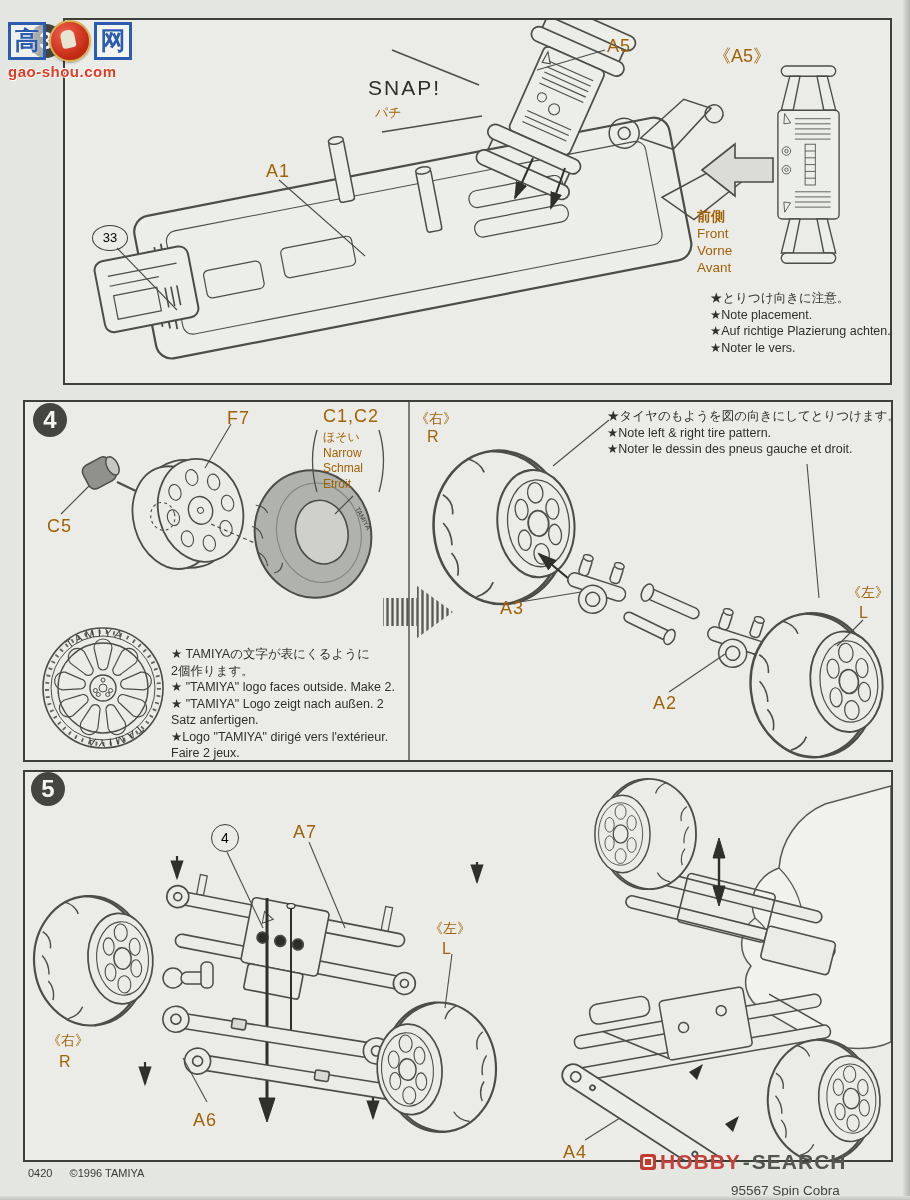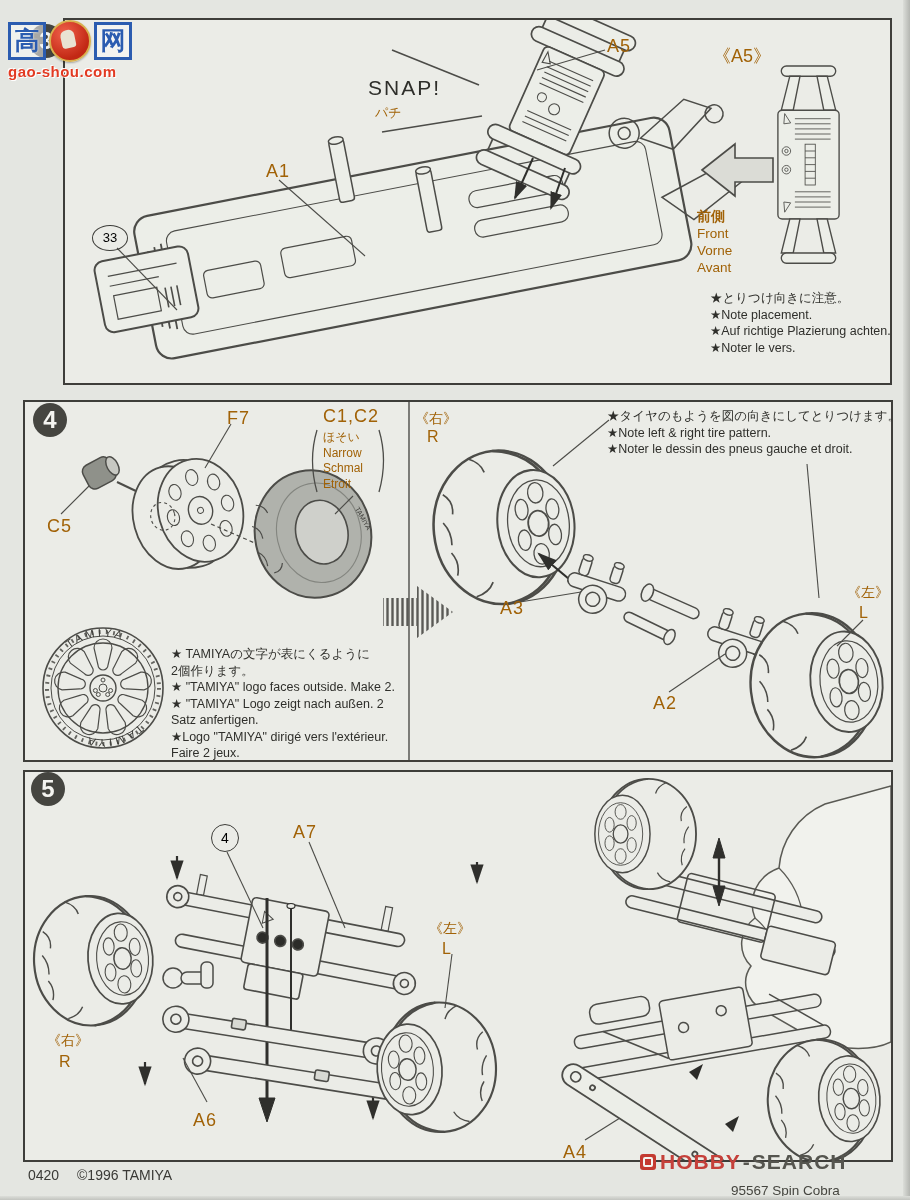--- a/index.html
+++ b/index.html
@@ -33,21 +33,21 @@
         font-weight:bold;font-size:25px;line-height:30px;text-align:center;
         background:rgba(250,250,248,.55);text-shadow:0 0 2px #fff;}
   .wicon{display:inline-block;width:38px;height:38px;border-radius:50%;
         background:radial-gradient(circle at 35% 30%,#f0604a,#c22814 70%);
         border:2px solid #d8b04e;box-shadow:0 1px 2px rgba(0,0,0,.3);position:relative;}
   .wicon:after{content:"";position:absolute;left:10px;top:8px;width:14px;height:18px;
         background:#e9e3d2;border-radius:6px 6px 3px 3px;transform:rotate(-12deg);}
   .wurl{color:#e23a22;font-weight:bold;font-size:15px;letter-spacing:.5px;
         text-shadow:1px 1px 0 #fff,-1px -1px 0 #fff;margin-top:1px;}
   
-  .foot-left{position:absolute;left:28px;top:1167px;font-size:14px;color:#3a3a36;}
+  .foot-left{position:absolute;left:28px;top:1167px;font-size:11px;color:#3a3a36;}
   .foot-left .code{margin-right:14px;}
   .hs-logo{position:absolute;left:640px;top:1150px;display:flex;align-items:center;gap:4px;}
   .hs-icon{display:inline-block;width:16px;height:16px;background:#c43a31;border-radius:3px;position:relative;}
   .hs-icon:after{content:"";position:absolute;left:3px;top:3px;width:10px;height:10px;
         border:2px solid #f4f4f0;border-radius:2px;box-sizing:border-box;}
   .hs-hobby{font-weight:bold;font-size:21px;letter-spacing:1px;color:#c5403a;}
   .hs-sep{font-weight:bold;font-size:21px;color:#55554f;margin:0 -2px;}
   .hs-search{font-weight:bold;font-size:21px;letter-spacing:1px;color:#55554f;}
   .hs-product{position:absolute;left:731px;top:1183px;font-size:13.5px;color:#45453f;}
 </style>

